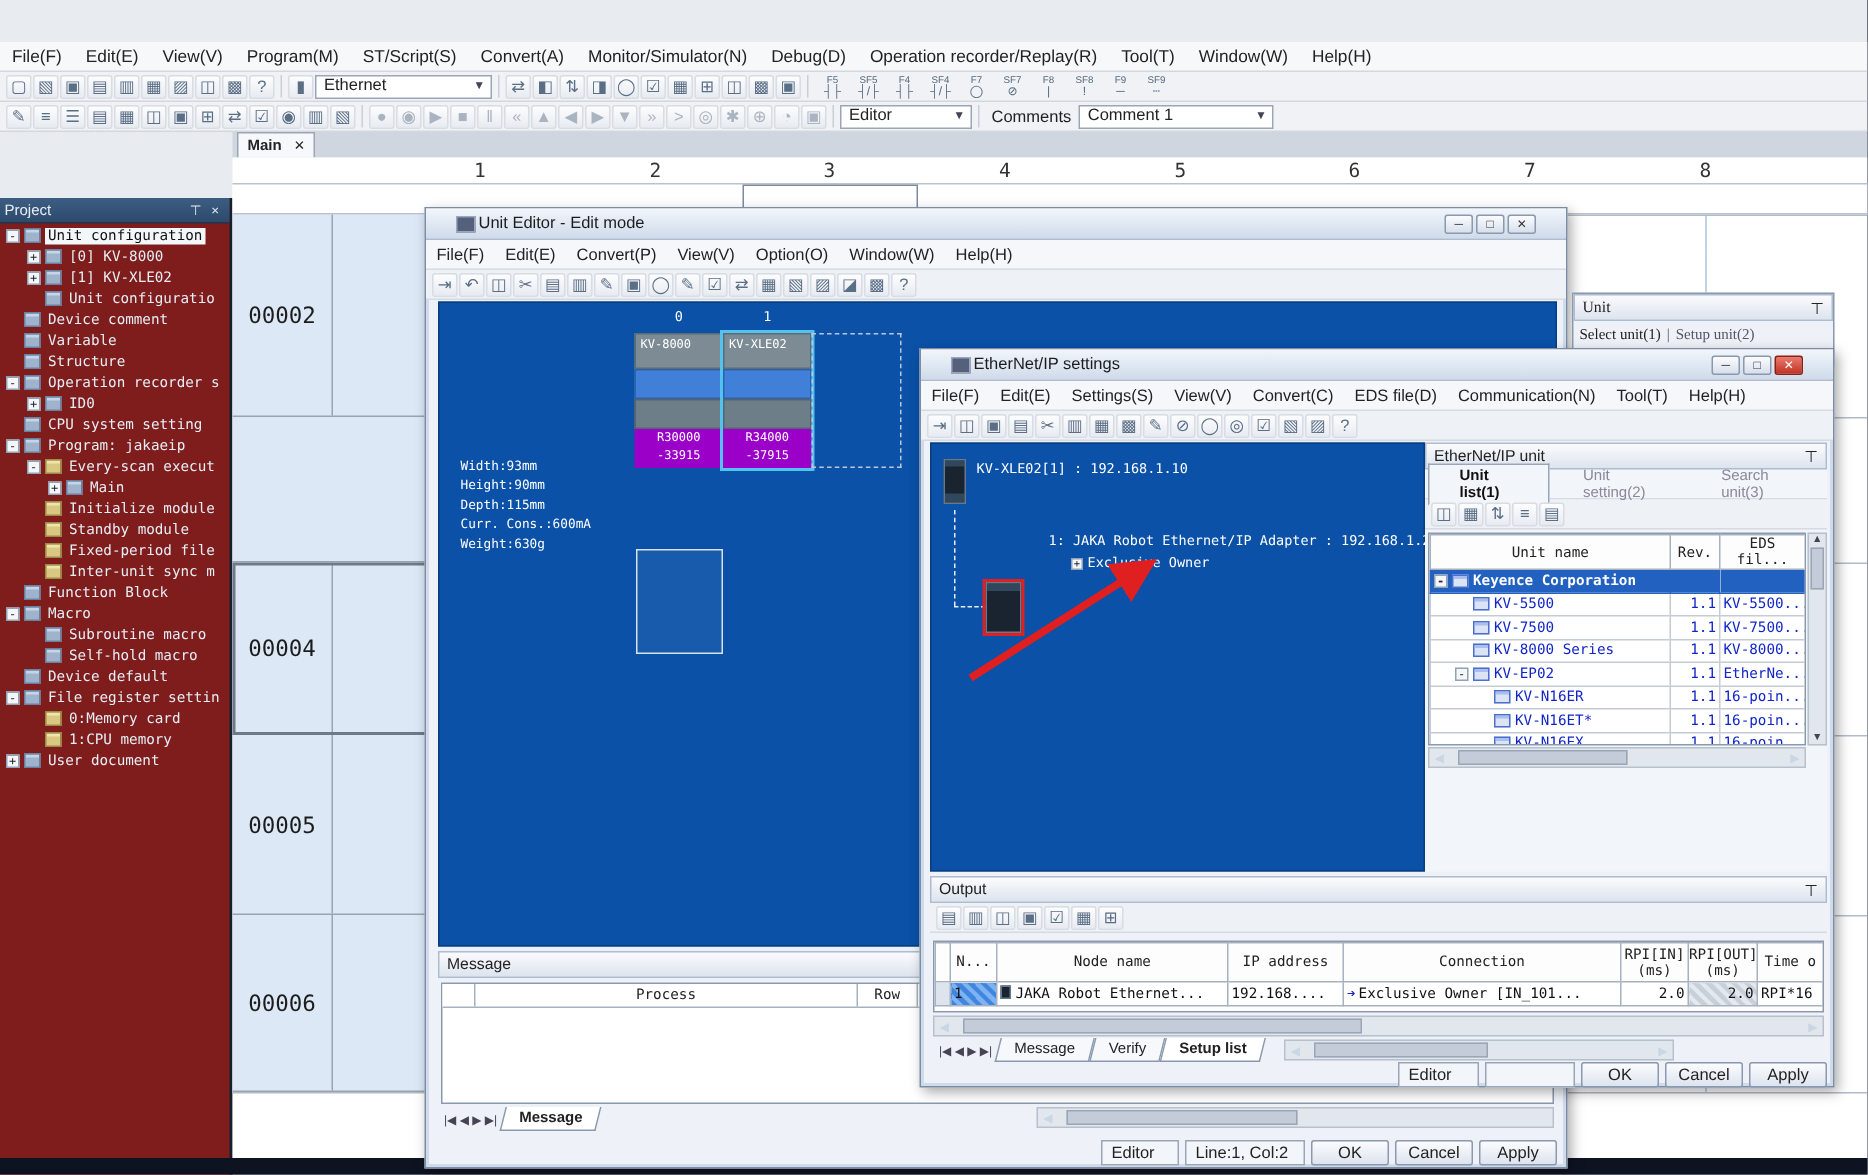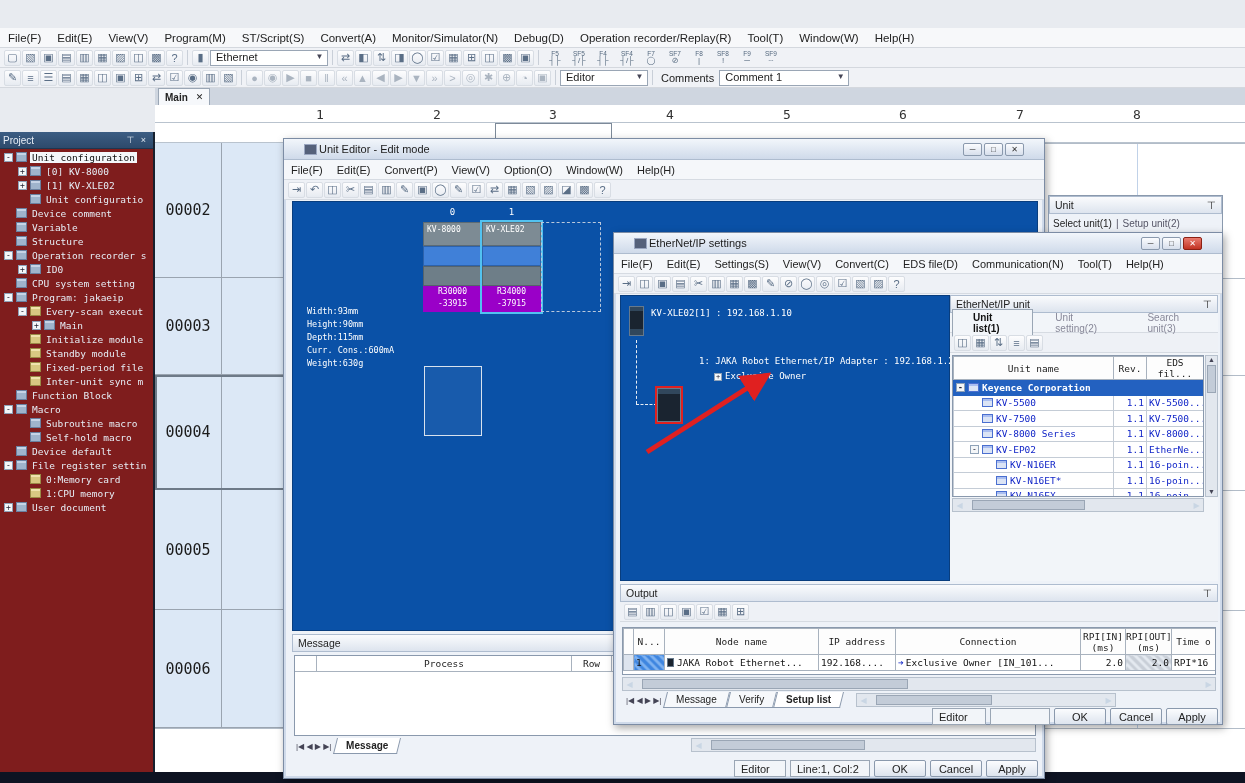--- a/index.html
+++ b/index.html
@@ -158,21 +158,21 @@
   .statusbar { position:absolute; display:flex; align-items:center; gap:4px; font-size:11px; color:#222; }
   #ue-status { left:8px; top:620px; width:746px; height:19px; }
   .stbox { height:17px; border:1px solid #9aa6b5; background:#f2f5f9; display:flex; align-items:center;
     padding:0 6px; }
   .btn { height:17px; min-width:52px; background:linear-gradient(#fbfcfe,#dde4ee);
     border:1px solid #8a99ad; border-radius:2px; display:flex; align-items:center; justify-content:center;
     font-size:11px; }
 
   
   #unit-panel { position:absolute; left:1048px; top:195px; width:175px; height:50px;
-    background:#eef2f8; border:1px solid #8a99ad; font-size:10px; }
+    background:#eef2f8; border:1px solid #8a99ad; font-size:10px;font-family:Liberation Serif, serif; }
   #unit-panel .tabs { display:flex; align-items:center; height:18px; padding-left:4px; color:#556;
     gap:4px; }
   #unit-panel .tabs .t0 { color:#222; }
 
   
   #eip { left:613px; top:232px; width:610px; height:493px; }
   #eip-canvas { position:absolute; left:6px; top:62px; width:330px; height:286px; background:#0a51a7;
     border:1px solid #083d7e; color:#fff; font-family:"DejaVu Sans Mono", monospace; font-size:9px; }
   #eip-canvas .txt { position:absolute; white-space:nowrap; }
   #scanner-icon { position:absolute; left:8px; top:10px; width:15px; height:30px; background:#1a2430;
@@ -594,21 +594,20 @@
     <div class="hline" style="top:505px;"></div>
     <div class="hline" style="top:623px;"></div>
     <div id="lrows">
 
         <div class="lrow">
           <span class="num">00002</span>
           <span class="aux"></span>
         </div>
 
         <div class="lrow">
-          <span class="num">00003</span>
           <span class="aux"></span>
         </div>
 
         <div class="lrow sel">
           <span class="num">00004</span>
           <span class="aux"></span>
         </div>
 
         <div class="lrow">
           <span class="num">00005</span>

